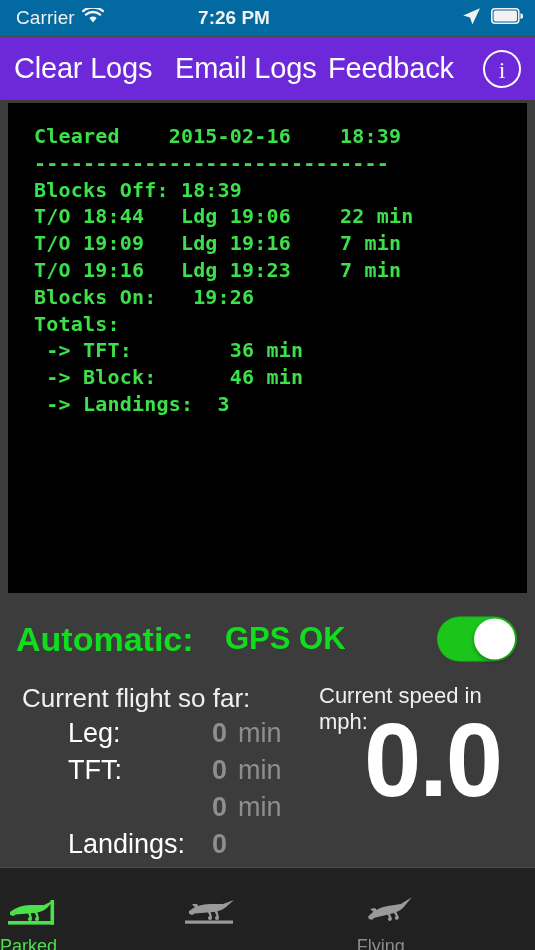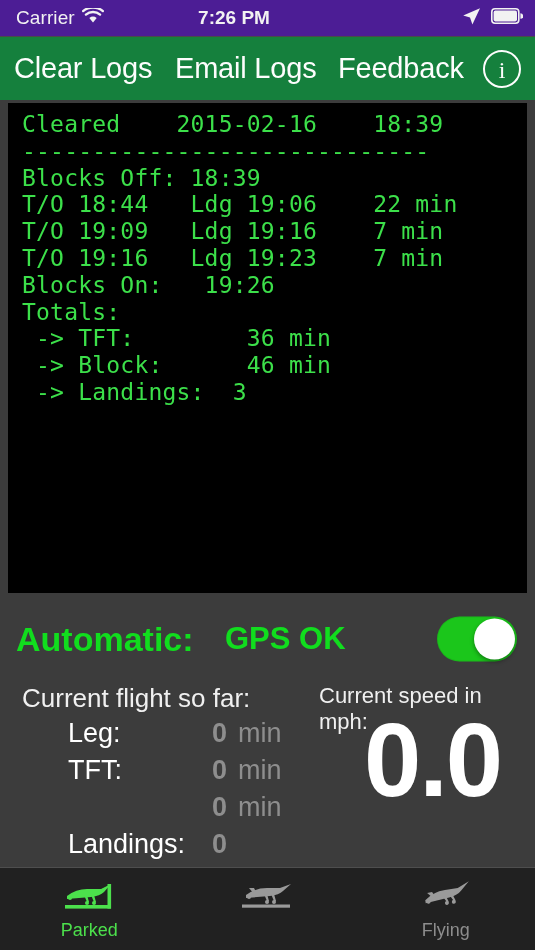--- a/index.html
+++ b/index.html
@@ -15,21 +15,21 @@
     font-family: "Liberation Sans", sans-serif;
     overflow: hidden;
     -webkit-font-smoothing: antialiased;
   }
 
   
   #statusbar {
     position: absolute;
     left: 0; top: 0;
     width: 535px; height: 36px;
-    background: #4c1d95;
+    background: #0369a1;
     border-bottom: 1px solid #4a4a4a;
     color: #f2f2f2;
   }
   #carrier-group {
     position: absolute;
     left: 16px; top: 0;
     height: 36px;
     display: flex;
     align-items: center;
     gap: 7px;
@@ -55,36 +55,36 @@
     display: flex;
     align-items: center;
     gap: 10px;
   }
 
   
   #toolbar {
     position: absolute;
     left: 0; top: 37px;
     width: 535px; height: 63px;
-    background: #15803d;
+    background: #6d28d9;
   }
   .tb-btn {
     position: absolute;
     top: 0;
     height: 63px;
     line-height: 63px;
     color: #fdfdfd;
     font-size: 29px;
     white-space: nowrap;
     cursor: pointer;
     letter-spacing: -0.2px;
   }
   #btn-clear { left: 14px; }
   #btn-email { left: 175px; }
-  #btn-feedback { left: 338px; }
+  #btn-feedback { left: 328px; }
   #btn-info {
     position: absolute;
     right: 14px; top: 50%;
     transform: translateY(-50%);
     width: 38px; height: 38px;
     border: 2px solid #fdfdfd;
     border-radius: 50%;
     color: #fdfdfd;
     font-family: "Liberation Serif", serif;
     font-size: 24px;
@@ -98,25 +98,25 @@
   #console {
     position: absolute;
     left: 8px; top: 103px;
     width: 519px; height: 490px;
     background: #000;
     box-sizing: border-box;
     padding: 8px 0 0 14px;
     overflow: hidden;
   }
   #console-text {
-    margin: 0;
+    margin: 12px;
     color: #3ce04a;
     font-family: "DejaVu Sans Mono", "Liberation Mono", monospace;
-    font-size: 23px;
-    font-weight: normal;
+    font-size: 20px;
+    font-weight: bold;
     line-height: 26.8px;
     white-space: pre;
     letter-spacing: 0.2px;
   }
 
   
   #auto-row {
     position: absolute;
     left: 0; top: 605px;
     width: 535px; height: 68px;
@@ -213,22 +213,22 @@
     left: 0; bottom: 0;
     width: 535px; height: 82px;
     background: #212121;
     border-top: 1px solid #4e4e4e;
     display: flex;
   }
   .tab {
     flex: 1 1 0;
     position: relative;
     cursor: pointer;
-    text-align: center;
-    padding-top: 9px;
+    text-align: left;
+    padding-top: 25px;
     box-sizing: border-box;
   }
   .tab .tab-icon {
     display: block;
     height: 40px;
     line-height: 0;
   }
   .tab .tab-icon svg { display: inline-block; }
   .tab .tab-label {
     display: block;

